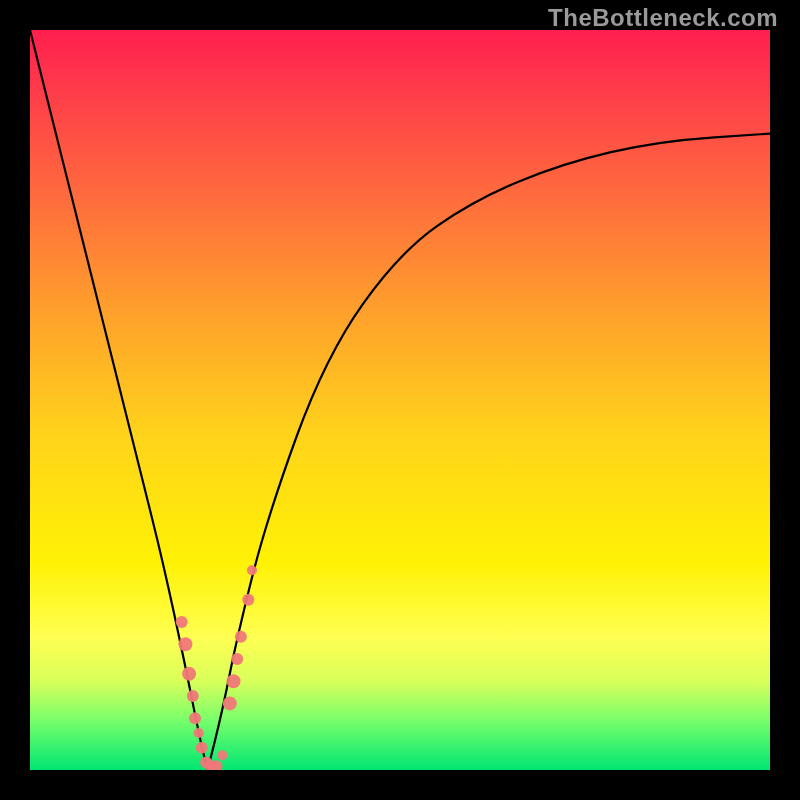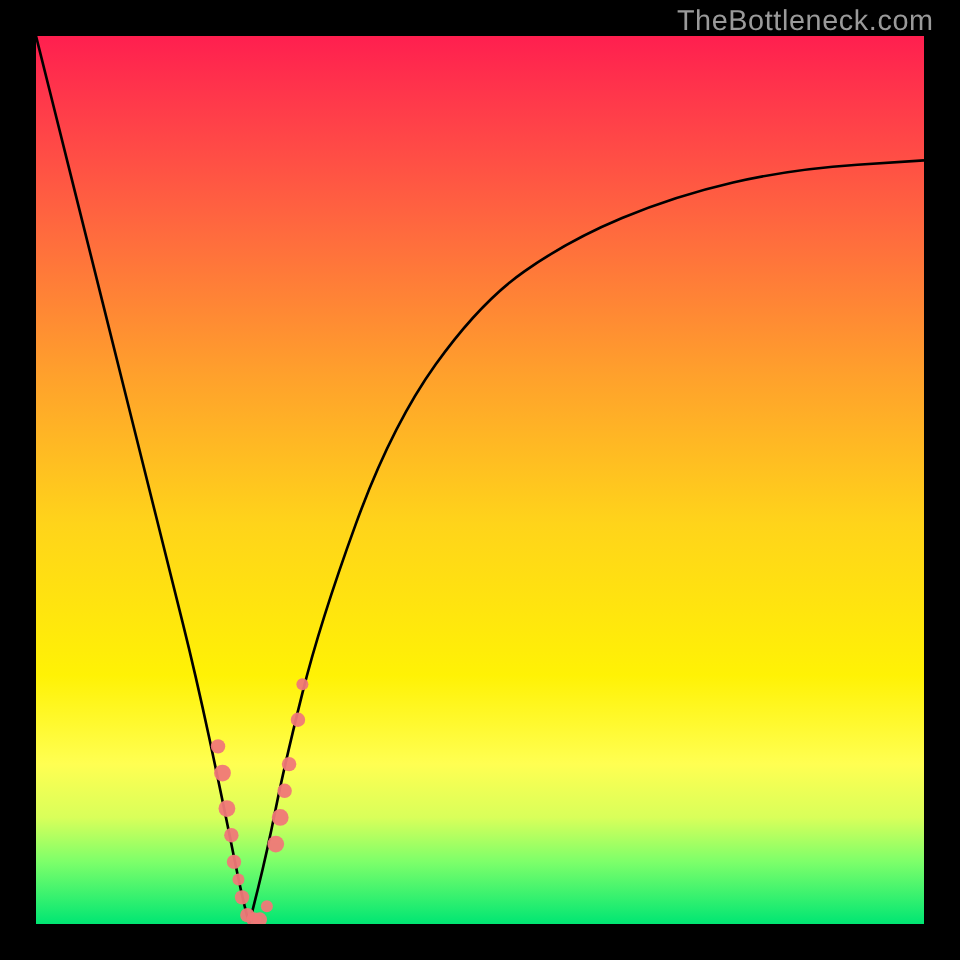--- a/index.html
+++ b/index.html
@@ -36,21 +36,21 @@
       #00e673 100%
     );
     overflow: hidden;
   }
   .watermark {
     position: absolute;
     top: 4px;
     right: 22px;
     color: #9a9a9a;
     font-size: 24px;
-    font-weight: 400;
+    font-weight: 700;
     letter-spacing: 0.5px;
     z-index: 5;
   }
   svg.curve {
     position: absolute;
     left: 0;
     top: 0;
     width: 740px;
     height: 740px;
     z-index: 2;

